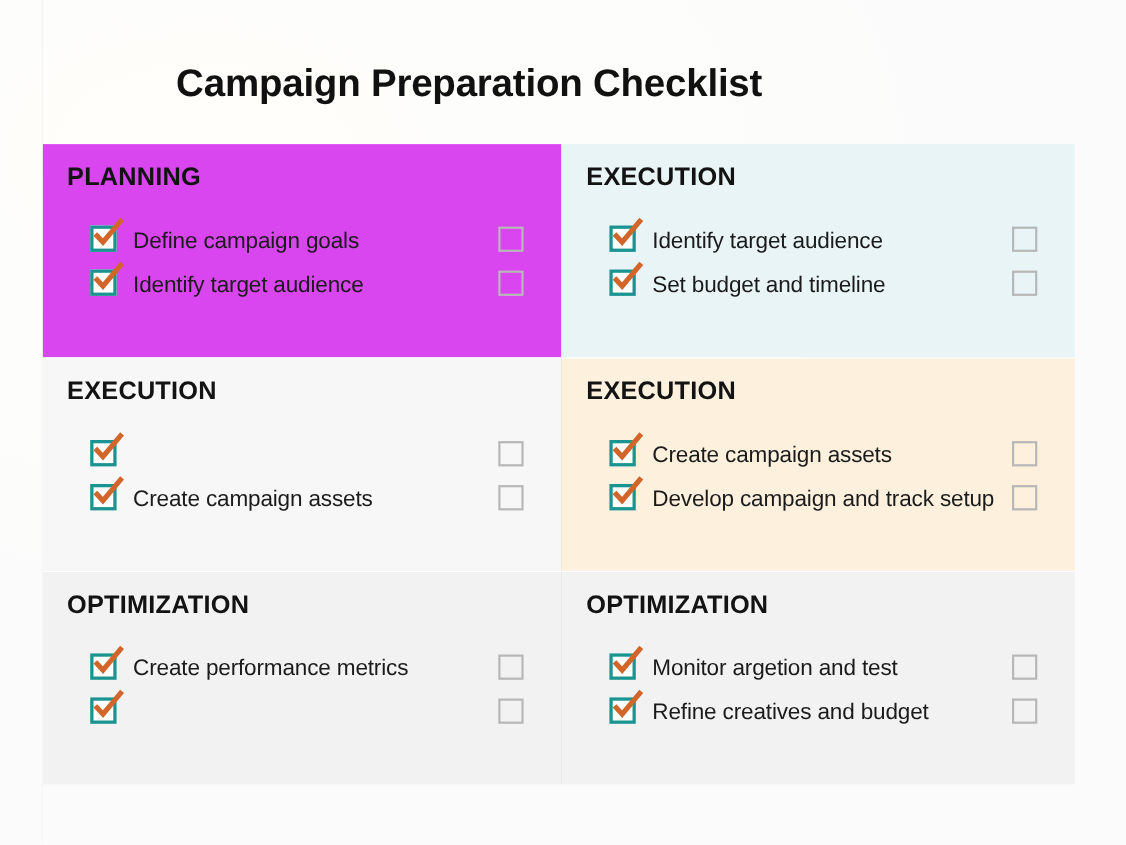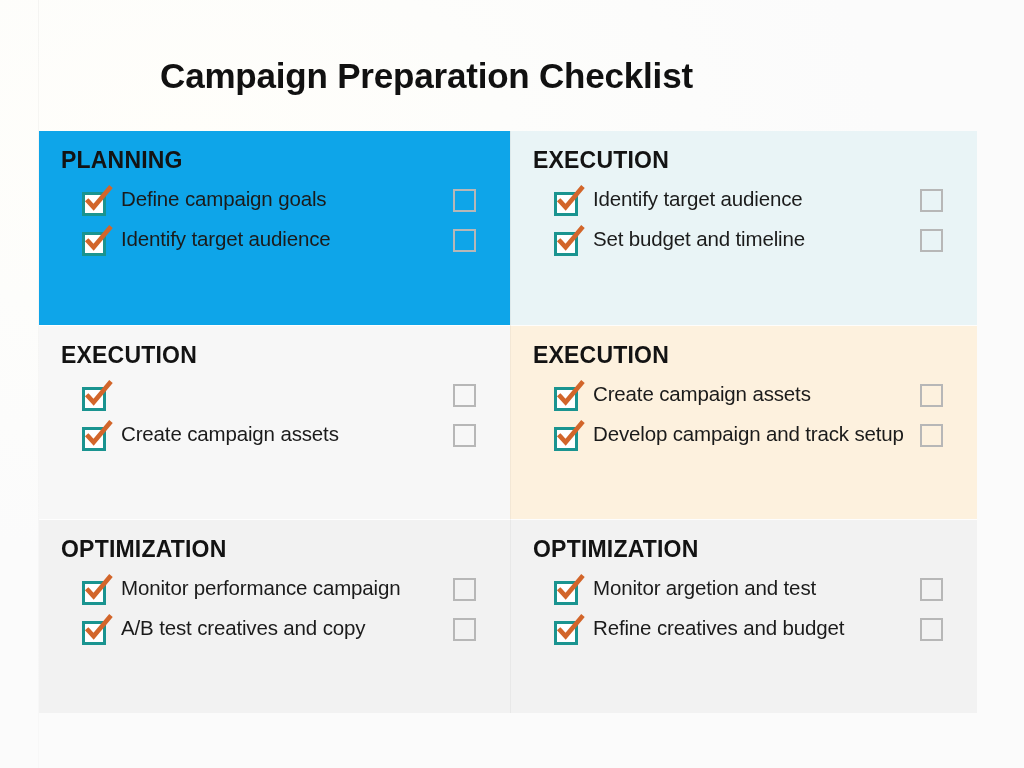--- a/index.html
+++ b/index.html
@@ -70,21 +70,21 @@
     margin: 0 0 9px 0;
     line-height: 1.1;
   }
 
   .items {
     margin-top: 16px;
   }
 
   .item {
     display: flex;
-    align-items: flex-start;
+    align-items: flex-end;
     height: 40px;
     padding-left: 21px;
   }
 
   .check-icon {
     position: relative;
     width: 27px;
     height: 27px;
     flex: 0 0 27px;
     margin-right: 12px;
@@ -129,21 +129,21 @@
   }
 </style>
 </head>
 <body>
 
 <div class="seam"></div>
 
 <h1 class="page-title">Campaign Preparation Checklist</h1>
 
 <div class="grid" id="grid">
-    <div class="panel row-top col-left" style="background: #0ea5e9;">
+    <div class="panel row-top col-left" style="background: #d946ef;">
       <div class="panel-title">PLANNING</div>
       <div class="items">
         <div class="item">
           <span class="check-icon">
             <span class="box"></span>
             <svg viewBox="0 0 31 31" xmlns="http://www.w3.org/2000/svg">
               <path d="M6.2 15.4 L11.6 21.2 L27.5 2.2" fill="none" stroke="#d2652a" stroke-width="4.6" stroke-linecap="square" stroke-linejoin="miter"></path>
             </svg>
           </span>
           <span class="item-label">Define campaign goals</span>
@@ -246,32 +246,31 @@
     <div class="panel row-bot col-left" style="background: rgb(242, 242, 242);">
       <div class="panel-title">OPTIMIZATION</div>
       <div class="items">
         <div class="item">
           <span class="check-icon">
             <span class="box"></span>
             <svg viewBox="0 0 31 31" xmlns="http://www.w3.org/2000/svg">
               <path d="M6.2 15.4 L11.6 21.2 L27.5 2.2" fill="none" stroke="#d2652a" stroke-width="4.6" stroke-linecap="square" stroke-linejoin="miter"></path>
             </svg>
           </span>
-          <span class="item-label">Monitor performance campaign</span>
-          <span class="spacer"></span>
-          <span class="empty-box"></span>
-        </div>
-        <div class="item">
-          <span class="check-icon">
-            <span class="box"></span>
-            <svg viewBox="0 0 31 31" xmlns="http://www.w3.org/2000/svg">
-              <path d="M6.2 15.4 L11.6 21.2 L27.5 2.2" fill="none" stroke="#d2652a" stroke-width="4.6" stroke-linecap="square" stroke-linejoin="miter"></path>
-            </svg>
-          </span>
-          <span class="item-label">A/B test creatives and copy</span>
+          <span class="item-label">Create performance metrics</span>
+          <span class="spacer"></span>
+          <span class="empty-box"></span>
+        </div>
+        <div class="item">
+          <span class="check-icon">
+            <span class="box"></span>
+            <svg viewBox="0 0 31 31" xmlns="http://www.w3.org/2000/svg">
+              <path d="M6.2 15.4 L11.6 21.2 L27.5 2.2" fill="none" stroke="#d2652a" stroke-width="4.6" stroke-linecap="square" stroke-linejoin="miter"></path>
+            </svg>
+          </span>
           <span class="spacer"></span>
           <span class="empty-box"></span>
         </div>
       </div>
     </div>
     <div class="panel row-bot col-right" style="background: rgb(242, 242, 242);">
       <div class="panel-title">OPTIMIZATION</div>
       <div class="items">
         <div class="item">
           <span class="check-icon">

